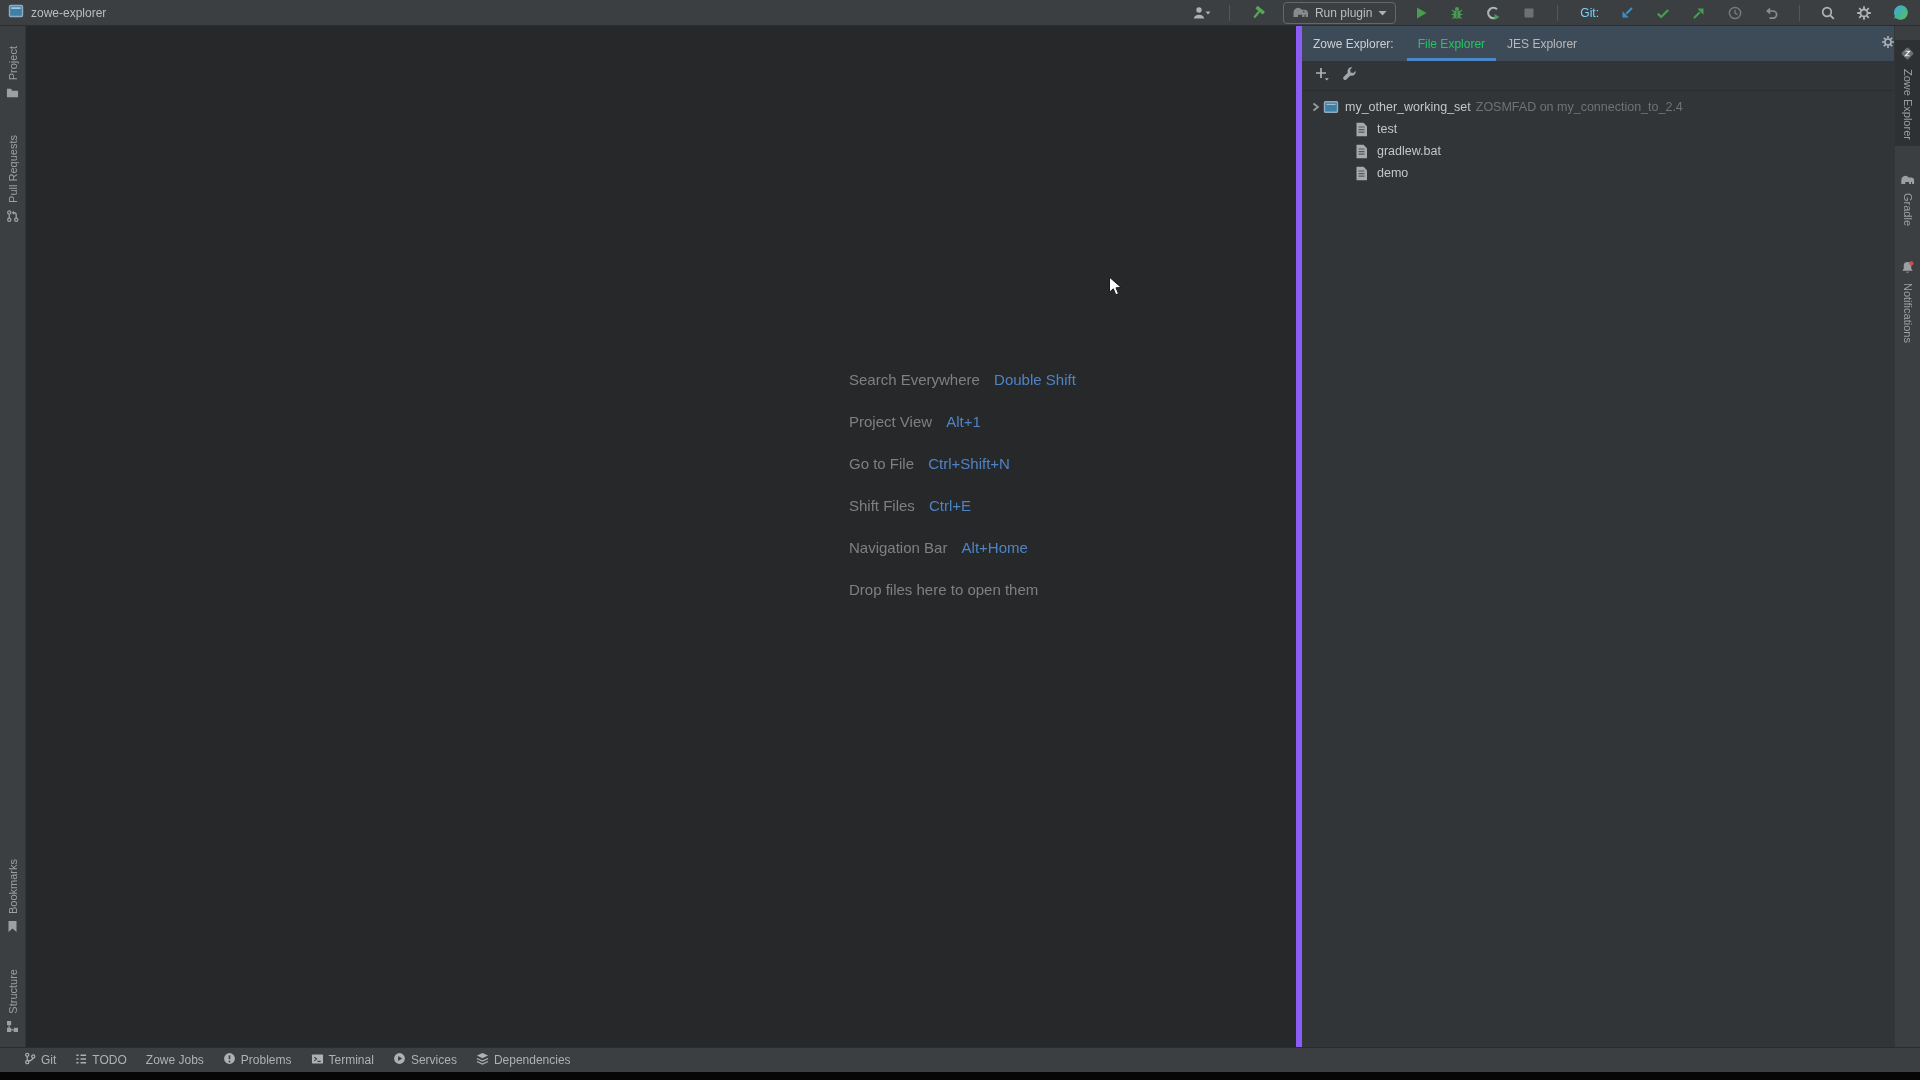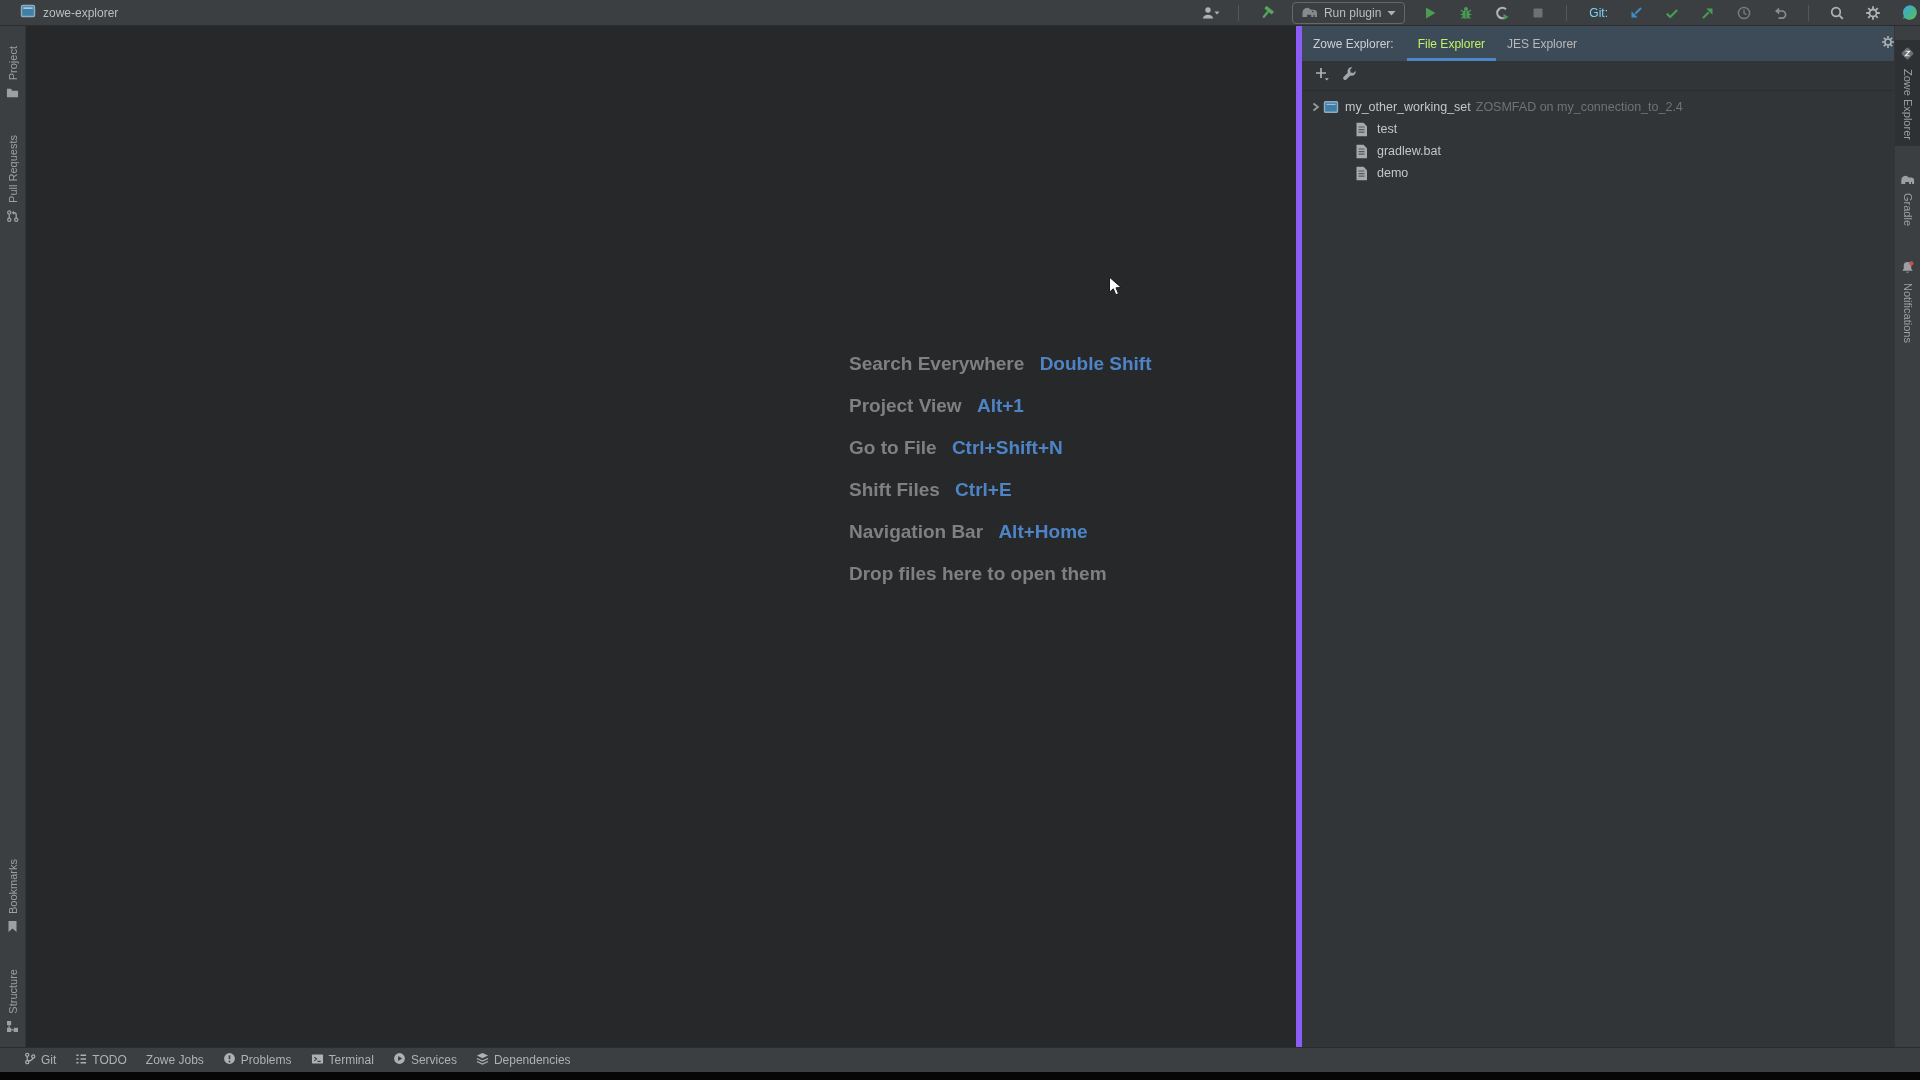--- a/index.html
+++ b/index.html
@@ -4,23 +4,23 @@
 <style>
   * { box-sizing: border-box; margin: 0; padding: 0; }
   html,body { width:1920px; height:1080px; overflow:hidden; background:#050505;
               font-family:"Liberation Sans", sans-serif; }
   .app { position:relative; width:1920px; height:1080px; background:#26282A; }
 
   
   .titlebar { position:absolute; top:0; left:0; width:1920px; height:26px;
               background:#3C3F41; border-bottom:1px solid #2A2C2D;
               display:flex; align-items:center; justify-content:space-between; }
-  .tb-left { display:flex; align-items:center; gap:7px; padding-left:20px; }
+  .tb-left { display:flex; align-items:center; gap:7px; padding-left:8px; }
   .tb-title { color:#BBBDBF; font-size:12px; }
-  .tb-right { display:flex; align-items:center; gap:14px; }
+  .tb-right { display:flex; align-items:center; gap:14px; padding-right:9px; }
   .tb-btn { height:22px; min-width:22px; display:flex; align-items:center;
             justify-content:center; border-radius:3px; }
   .tb-sep { width:1px; height:16px; background:#54575A; margin:0 3px; }
   .combo { height:22px; border:1px solid #646869; border-radius:4px;
            display:flex; align-items:center; gap:6px; padding:0 8px; }
   .combo-label { color:#BBBDBF; font-size:12px; white-space:nowrap; }
   .git-label { color:#7dd3fc; font-size:12px; margin:0 3px 0 5px; }
 
   
   .stripe { position:absolute; top:26px; width:26px; height:1021px; background:#3C3F41;
@@ -32,36 +32,36 @@
   .stripe-item { display:flex; flex-direction:column; align-items:center; gap:6px;
                  color:#9DA0A2; font-size:11px; width:100%; padding:6px 0; }
   .stripe-item.active { background:#2E3133; }
   .vtext-up   { writing-mode:vertical-rl; transform:rotate(180deg); white-space:nowrap; }
   .vtext-down { writing-mode:vertical-rl; white-space:nowrap; }
   .stripe.right .stripe-item { flex-direction:column; }
 
   
   .editor { position:absolute; top:26px; left:26px; width:1237px; height:1021px;
             background:#26282A; }
-  .shortcuts { position:absolute; left:823px; top:328px; display:flex;
-               flex-direction:column; gap:22px; font-size:19px;font-weight:bold; }
+  .shortcuts { position:absolute; left:823px; top:344px; display:flex;
+               flex-direction:column; gap:22px; font-size:15px; }
   .sc-row { line-height:20px; white-space:nowrap; }
   .sc-label { color:#7E8082; }
   .sc-keys  { color:#4E84C6; margin-left:10px; }
   .cursor { position:absolute; left:1082px; top:250px; }
 
   
   .panel { position:absolute; top:26px; left:1296px; width:631px; height:1021px;
            background:#323537; border-left:6px solid #8b5cf6; }
   .panel-header { height:35px; background:#3D4B59; display:flex; align-items:center;
                   padding-left:11px; position:relative; }
   .panel-title { color:#CDCFD1; font-size:12px; margin-right:13px; white-space:nowrap; }
   .tab { height:35px; display:flex; align-items:center; padding:0 11px;
          color:#B7B9BB; font-size:12px; white-space:nowrap; position:relative; }
-  .tab.selected { color:#bef264; box-shadow:inset 0 -3px 0 #4A88C7; }
+  .tab.selected { color:#22c55e; box-shadow:inset 0 -3px 0 #4A88C7; }
   .panel-header-right { position:absolute; right:7px; top:0; height:35px;
                         display:flex; align-items:center; gap:14px; }
   .panel-toolbar { height:30px; display:flex; align-items:center; gap:11px;
                    padding-left:12px; border-bottom:1px solid #2A2D2E; }
   .tree { padding-top:5px; }
   .tree-row { height:22px; display:flex; align-items:center; font-size:12.5px;
               white-space:nowrap; cursor:default; }
   .indent0 { padding-left:6px; }
   .indent1 { padding-left:22px; }
   .indent2 { padding-left:38px; }

